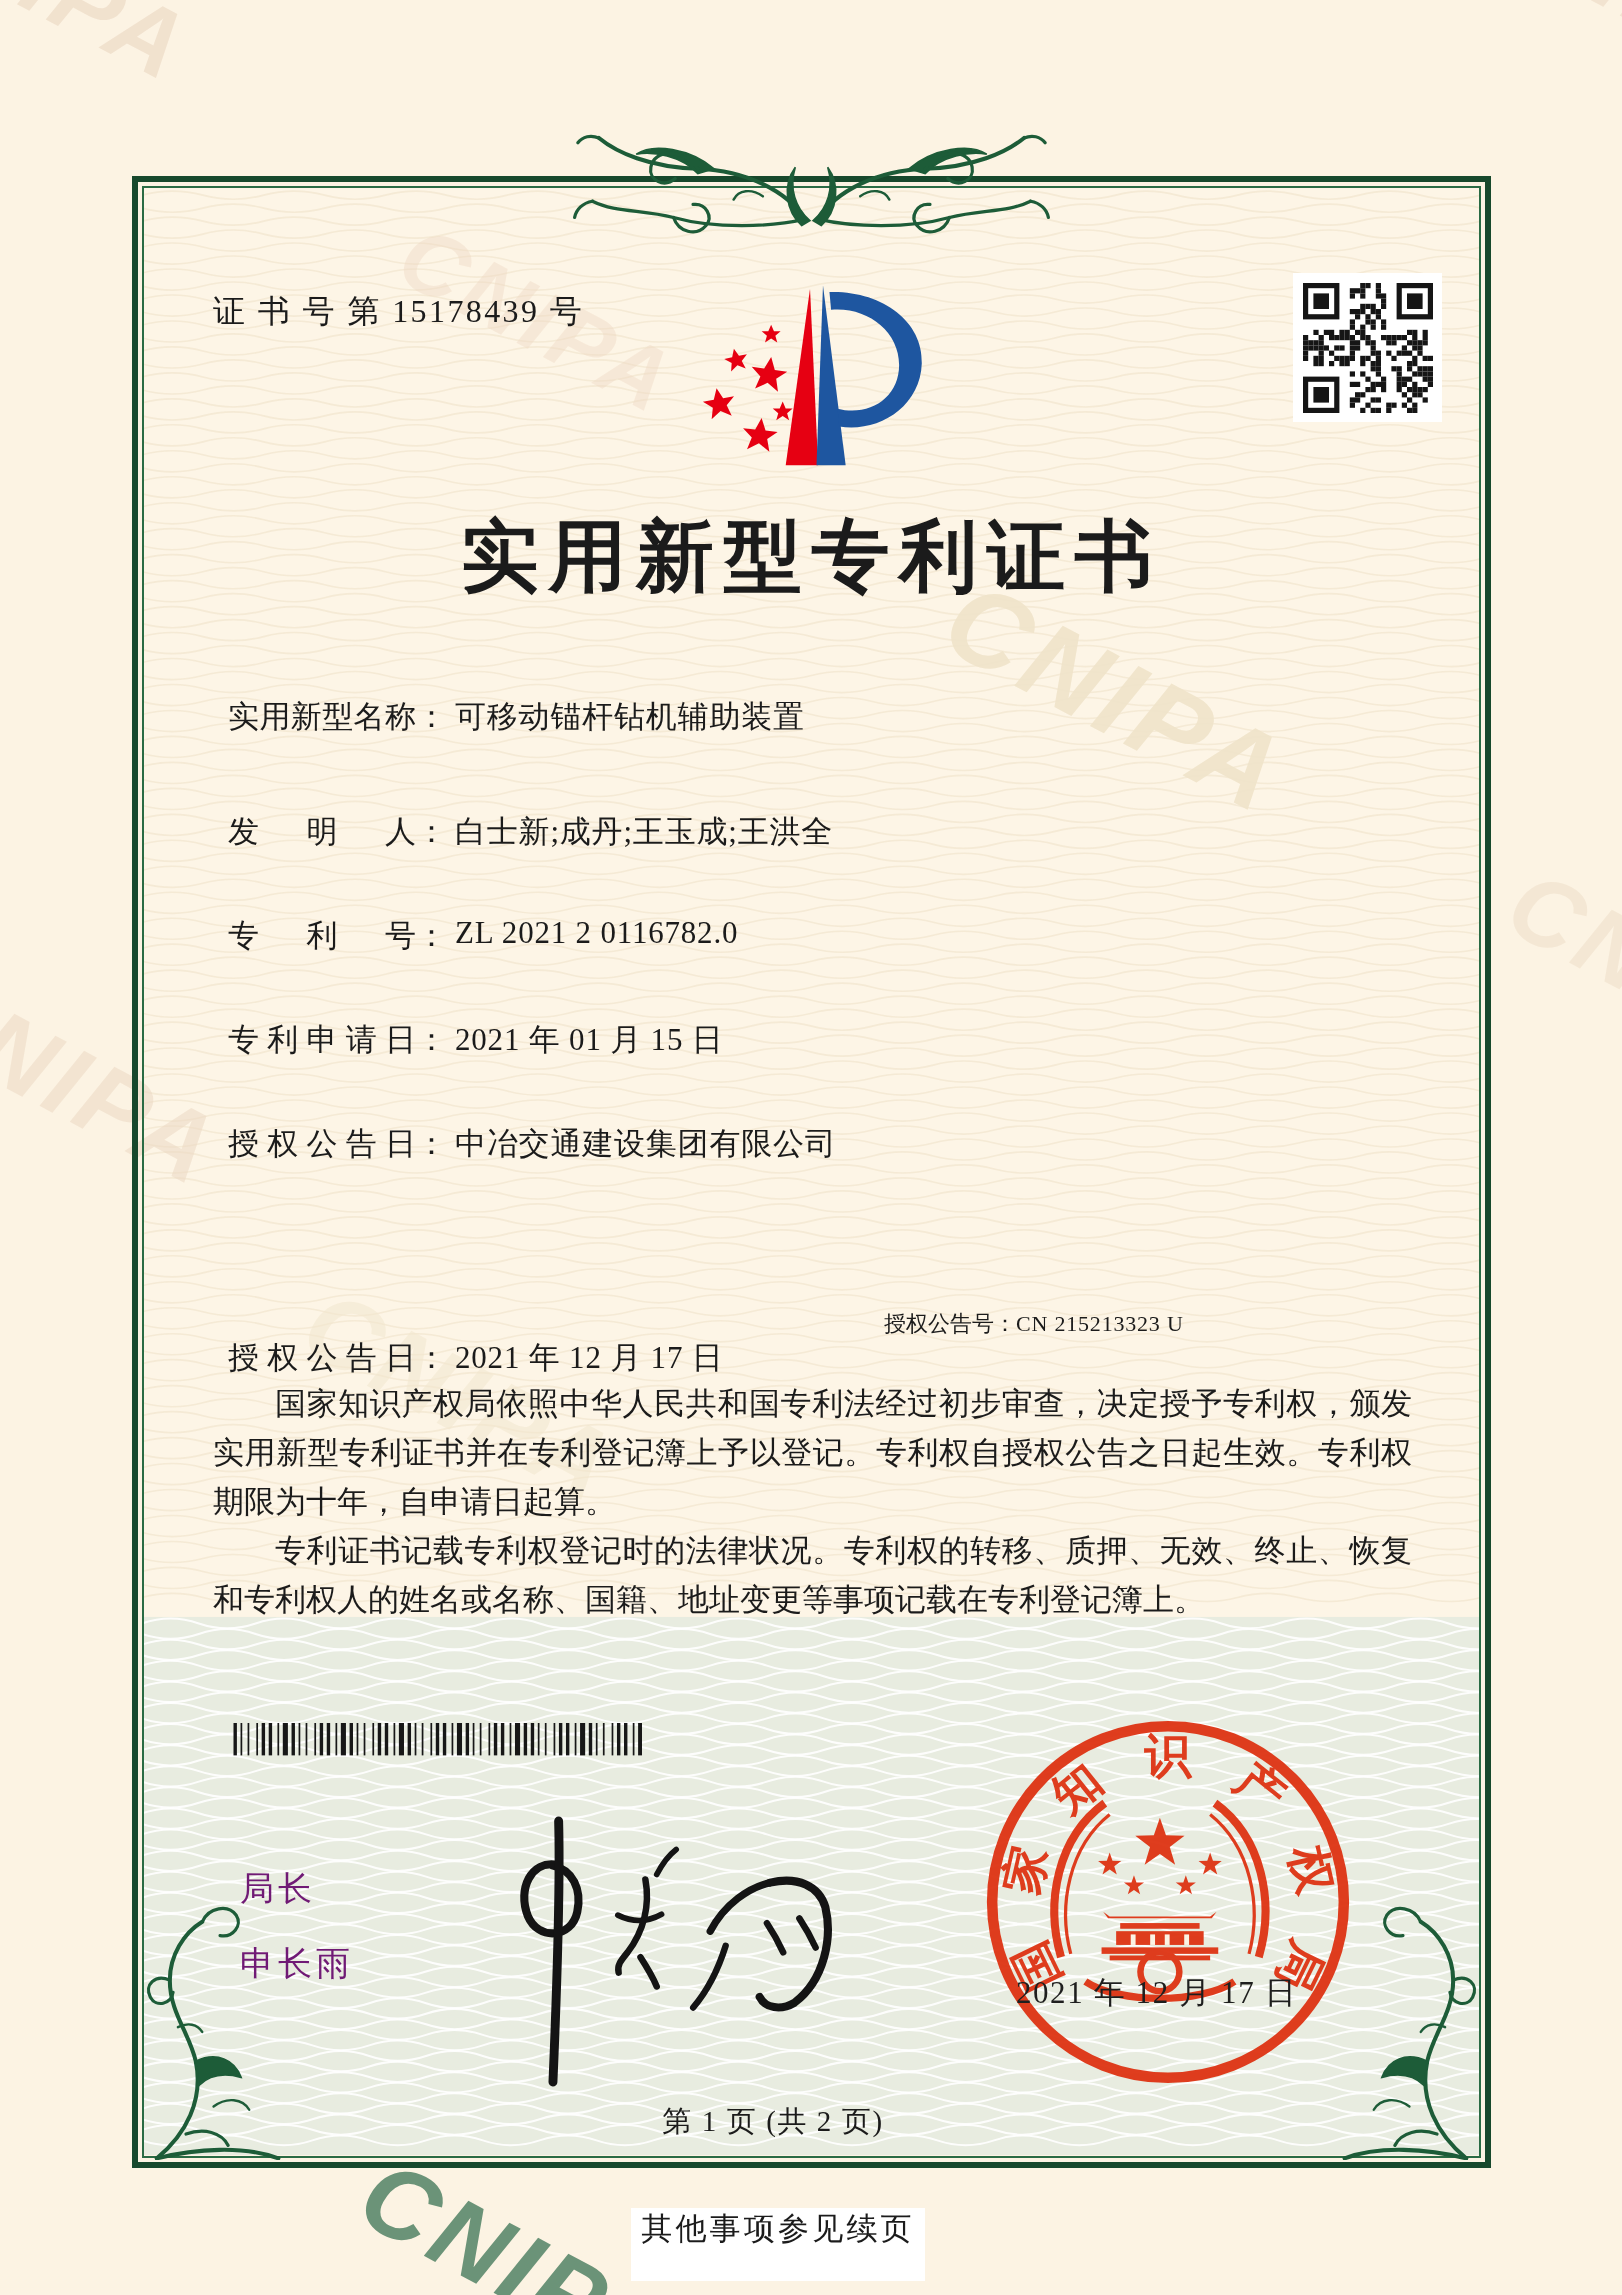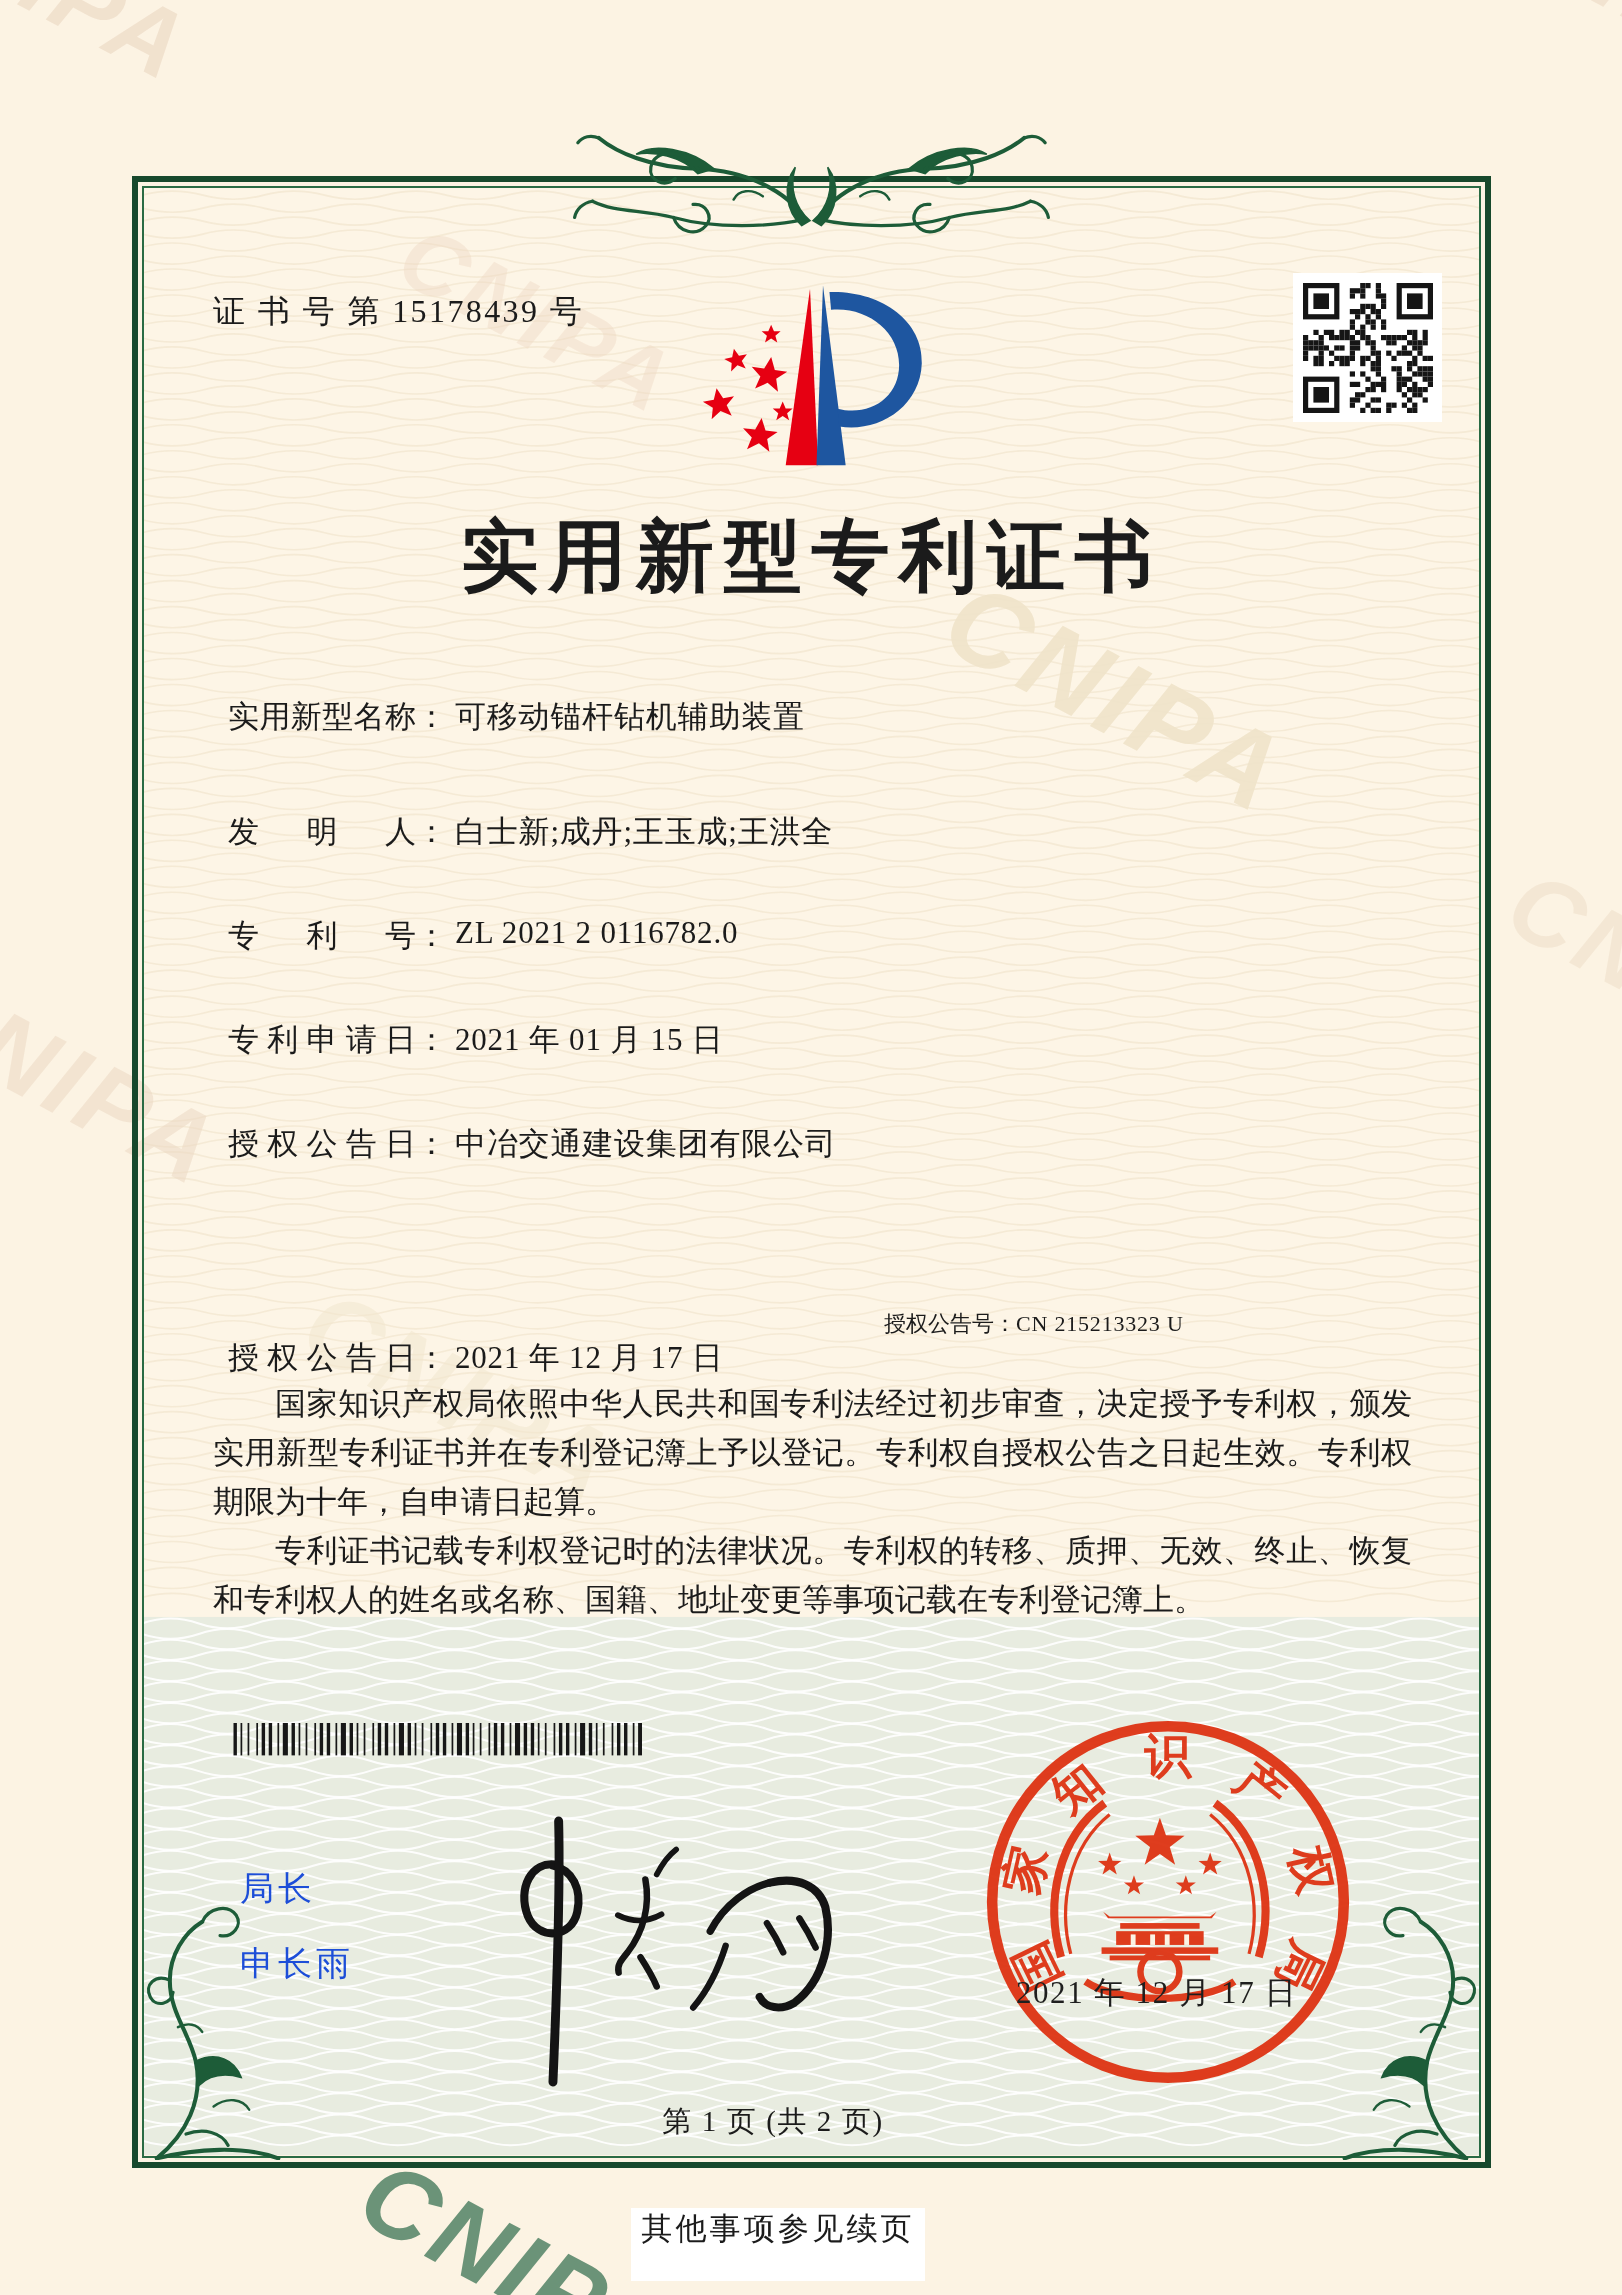--- a/index.html
+++ b/index.html
@@ -24,21 +24,21 @@
   .frow{position:absolute;left:228px;font-size:31px;white-space:nowrap;}
   .flabel{display:inline-block;width:188px;text-align:justify;text-align-last:justify;vertical-align:top;}
   .fcolon{display:inline-block;vertical-align:top;}
   .fvalue{display:inline-block;margin-left:8px;vertical-align:top;letter-spacing:0.8px;white-space:normal;}
   .fvalue .vline{display:block;}
   .grant-col{position:absolute;left:884px;top:1309px;font-size:22px;white-space:nowrap;}
   .paras{position:absolute;left:213px;top:1379px;width:1199px;font-size:31px;line-height:49px;text-align:justify;z-index:2;}
   .paras p{margin:0;text-indent:2em;}
   
   .barcode{position:absolute;left:233px;top:1723px;z-index:2;}
-  .signer{position:absolute;font-family:"Liberation Sans","DejaVu Sans",sans-serif;font-size:34px;letter-spacing:4px;color:#1d4ed8;z-index:2;}
+  .signer{position:absolute;font-family:"Liberation Sans","DejaVu Sans",sans-serif;font-size:34px;letter-spacing:4px;color:#701a75;z-index:2;}
   .sig{position:absolute;left:480px;top:1808px;z-index:2;}
   .seal{position:absolute;left:980px;top:1714px;width:376px;height:376px;z-index:3;opacity:.94;mix-blend-mode:multiply;}
   .seal-ring-char{position:absolute;font-size:47px;font-weight:700;color:#dd3110;transform-origin:center;}
   .seal-date{position:absolute;left:-11.4px;top:258px;width:376px;text-align:center;font-size:31px;letter-spacing:1.6px;color:#111;}
   .page-info{position:absolute;left:286px;width:974px;top:2102px;text-align:center;font-size:29px;letter-spacing:1.6px;z-index:2;}
   .note-box{position:absolute;left:631px;top:2179px;width:294px;height:73px;background:#ffffff;z-index:4;
             display:flex;justify-content:center;font-size:31px;letter-spacing:3.2px;margin-top:29px;}
 </style>
 </head>
 <body>

